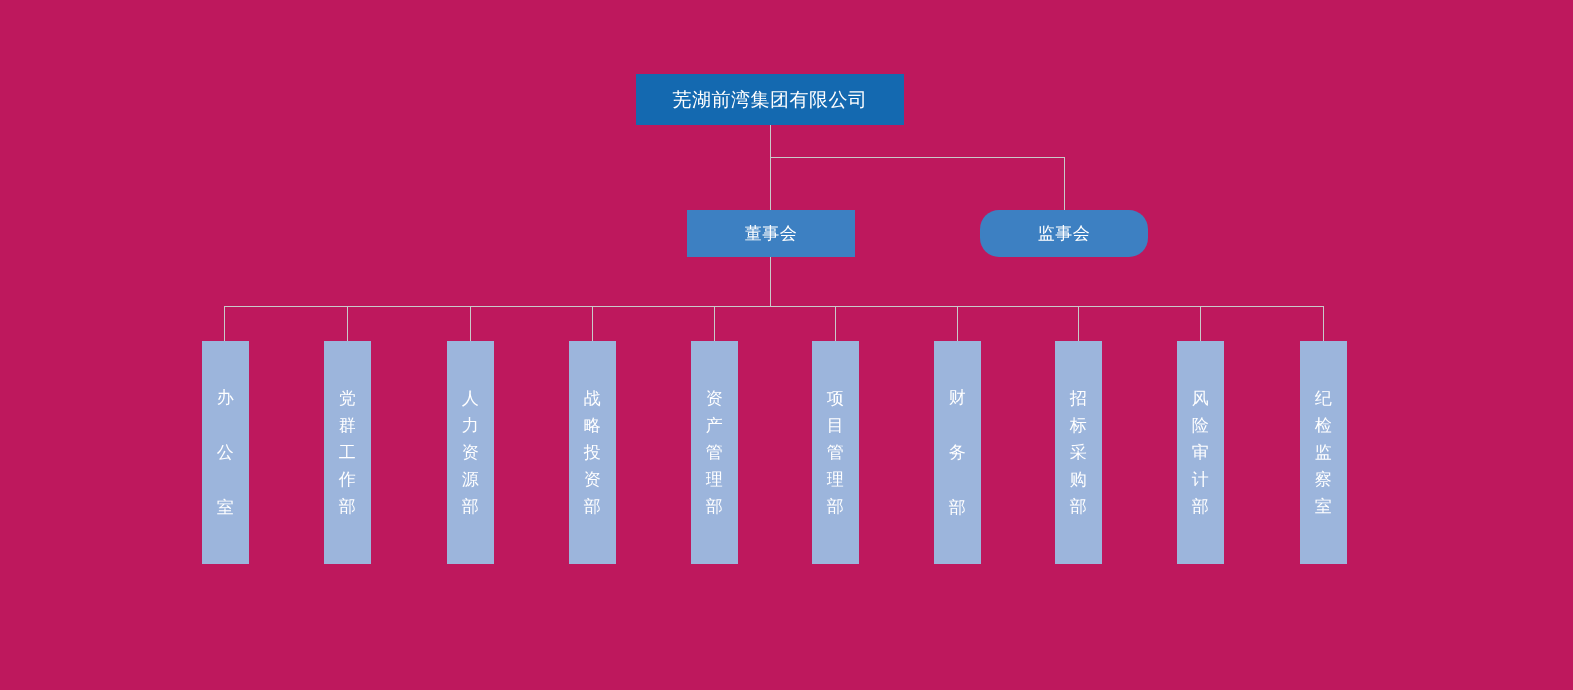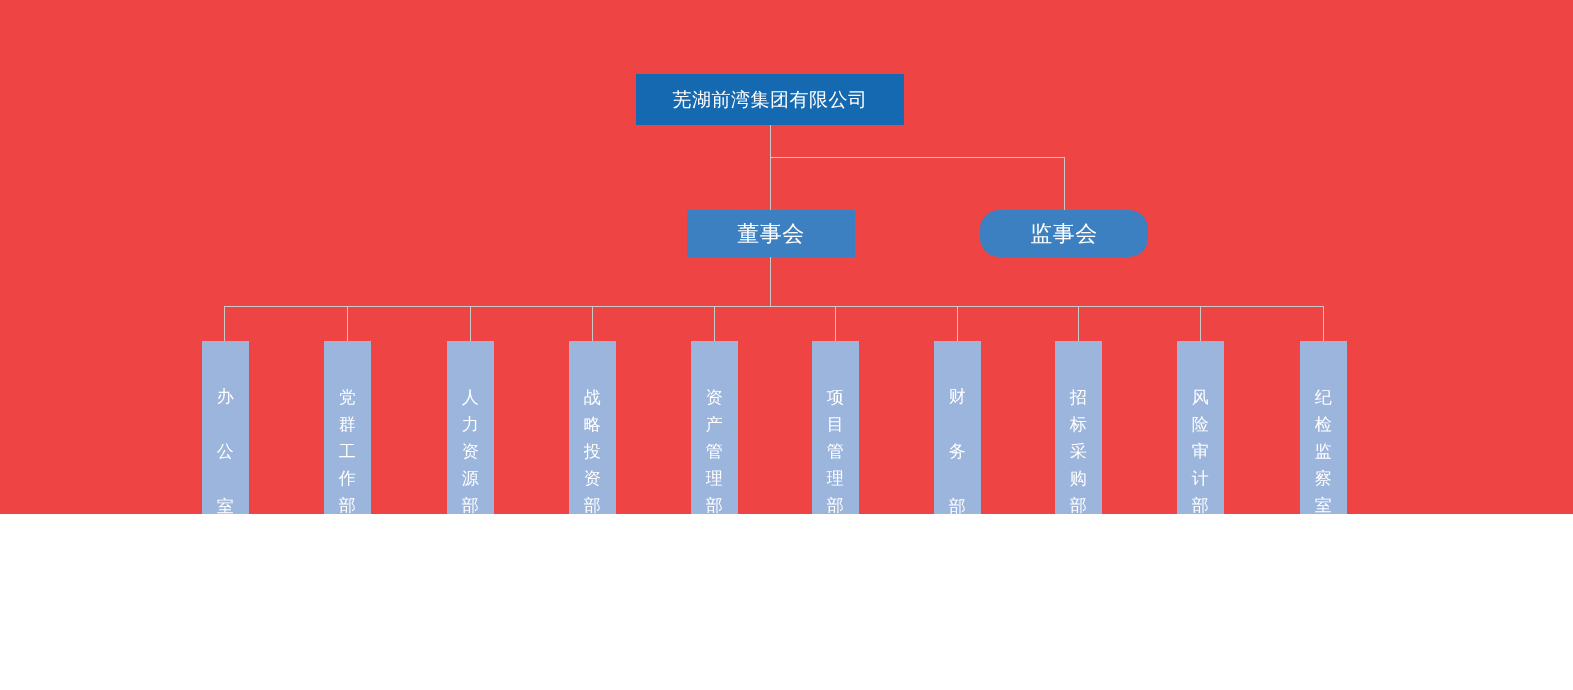--- a/index.html
+++ b/index.html
@@ -7,24 +7,23 @@
     margin: 0;
     padding: 0;
     background: #ffffff;
   }
   body {
     font-family: "Liberation Sans", "DejaVu Sans", sans-serif;
   }
   #chart-root {
     position: relative;
     width: 1573px;
-    height: 514px;
-    background: #ef4444;
+    height: 690px;
+    background: #be185d;
     overflow: hidden;
-    font-family: Liberation Mono, monospace;
   }
 
   
   .conn {
     position: absolute;
     background: #c9c9c9;
   }
   .conn.v { width: 1px; }
   .conn.h { height: 1px; }
 
@@ -41,21 +40,21 @@
   }
 
   .node-root {
     background: #1469b0;
     font-size: 19px;
     font-weight: 400;
   }
 
   .node-l2 {
     background: #3d80c2;
-    font-size: 22px;
+    font-size: 17px;
     font-weight: 400;
   }
 
   .node-dept {
     background: #9cb5dc;
     font-size: 17px;
     font-weight: 400;
     flex-direction: column;
     justify-content: center;
     padding: 10px 0;

